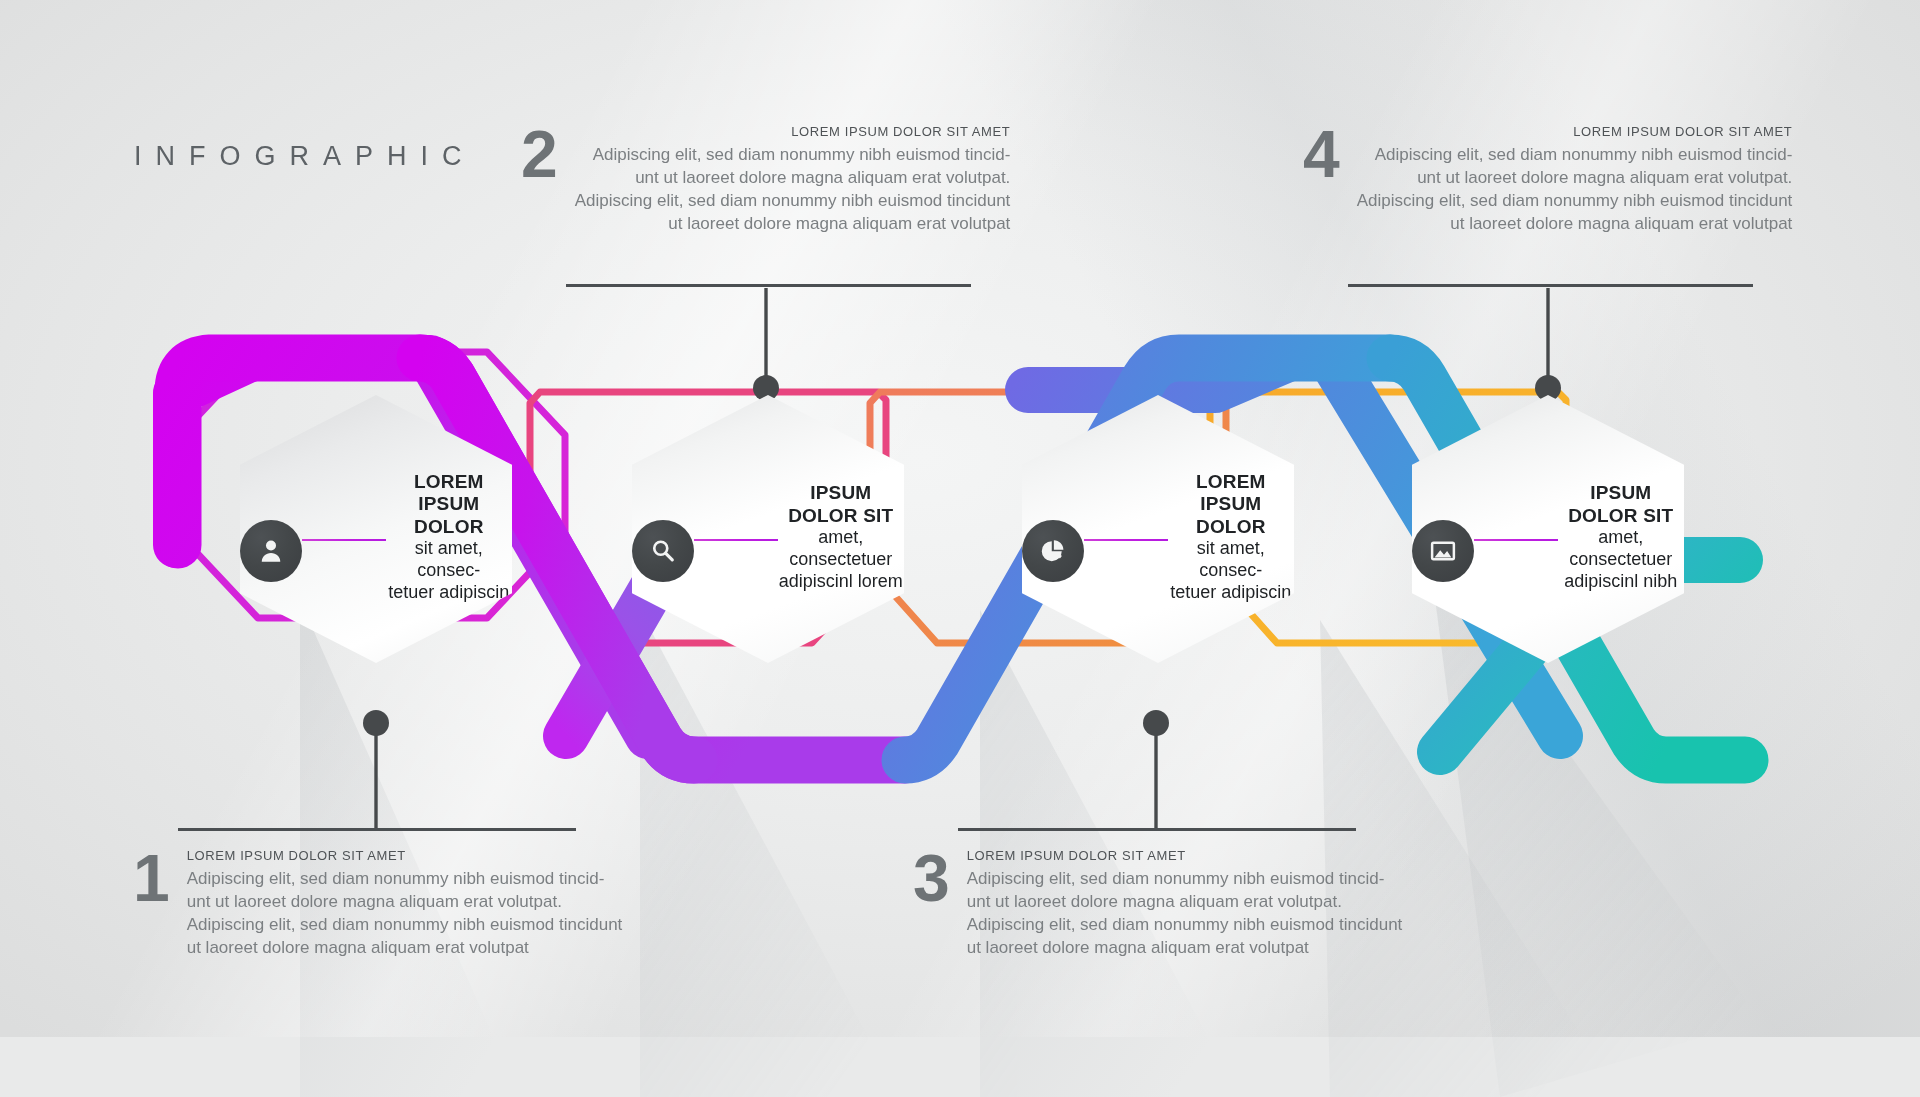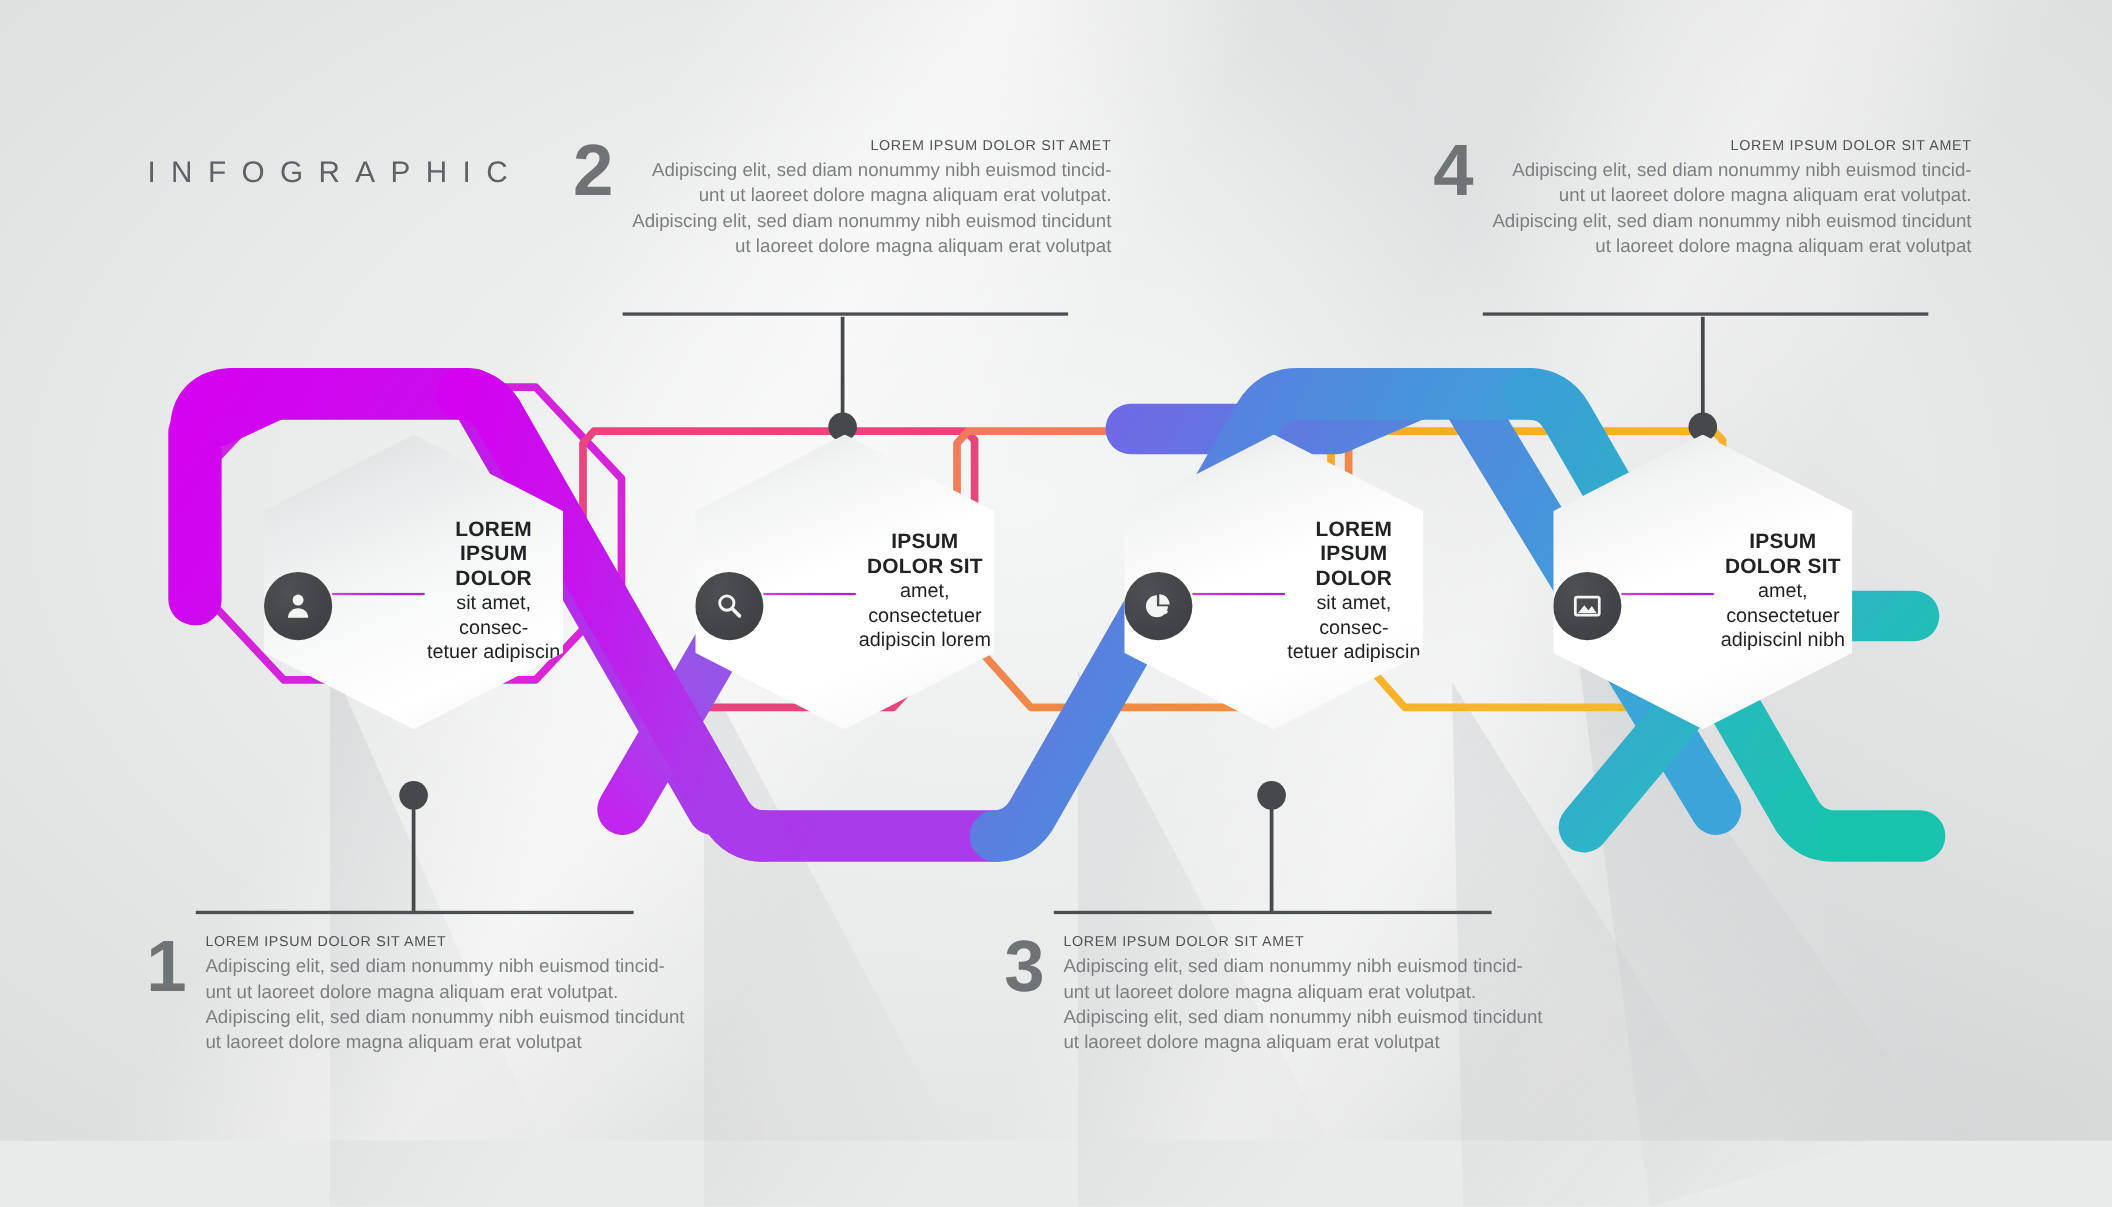--- a/index.html
+++ b/index.html
@@ -294,21 +294,21 @@
     <div class="icon-circle">
       <svg width="30" height="30" viewBox="0 0 24 24" fill="none" stroke="#f3f4f4" stroke-width="2.1">
         <circle cx="10.2" cy="9.8" r="5.2"></circle>
         <line x1="14.2" y1="13.9" x2="19.4" y2="19.1" stroke-linecap="round" stroke-width="2.6"></line>
       </svg>
     </div>
     <div class="hex-divider"></div>
     <div class="hex-text">
       <div class="hex-head">IPSUM DOLOR SIT</div>
       <div class="hex-sub">amet, consectetuer</div>
-      <div class="hex-sub">adipiscin lorem</div>
+      <div class="hex-sub">adipiscinl lorem</div>
     </div>
   </div>
 
   <div class="hex-card bright" style="left:1022px; top:395px;">
     <div class="icon-circle">
       <svg width="30" height="30" viewBox="0 0 24 24" fill="#f3f4f4">
         <path d="M11.1 3.2v8.9H20A8.9 8.9 0 0 0 11.1 3.2z" opacity="0"></path>
         <path d="M11 4.1A8 8 0 1 0 19 12.1H11z"></path>
         <path d="M12.6 3.1v7.9h7.9a8 8 0 0 0-7.9-7.9z" fill="#f3f4f4" opacity="0"></path>
         <path d="M12.7 3.3v7.6h7.6c0-4.1-3.4-7.6-7.6-7.6z" fill="#f3f4f4"></path>

